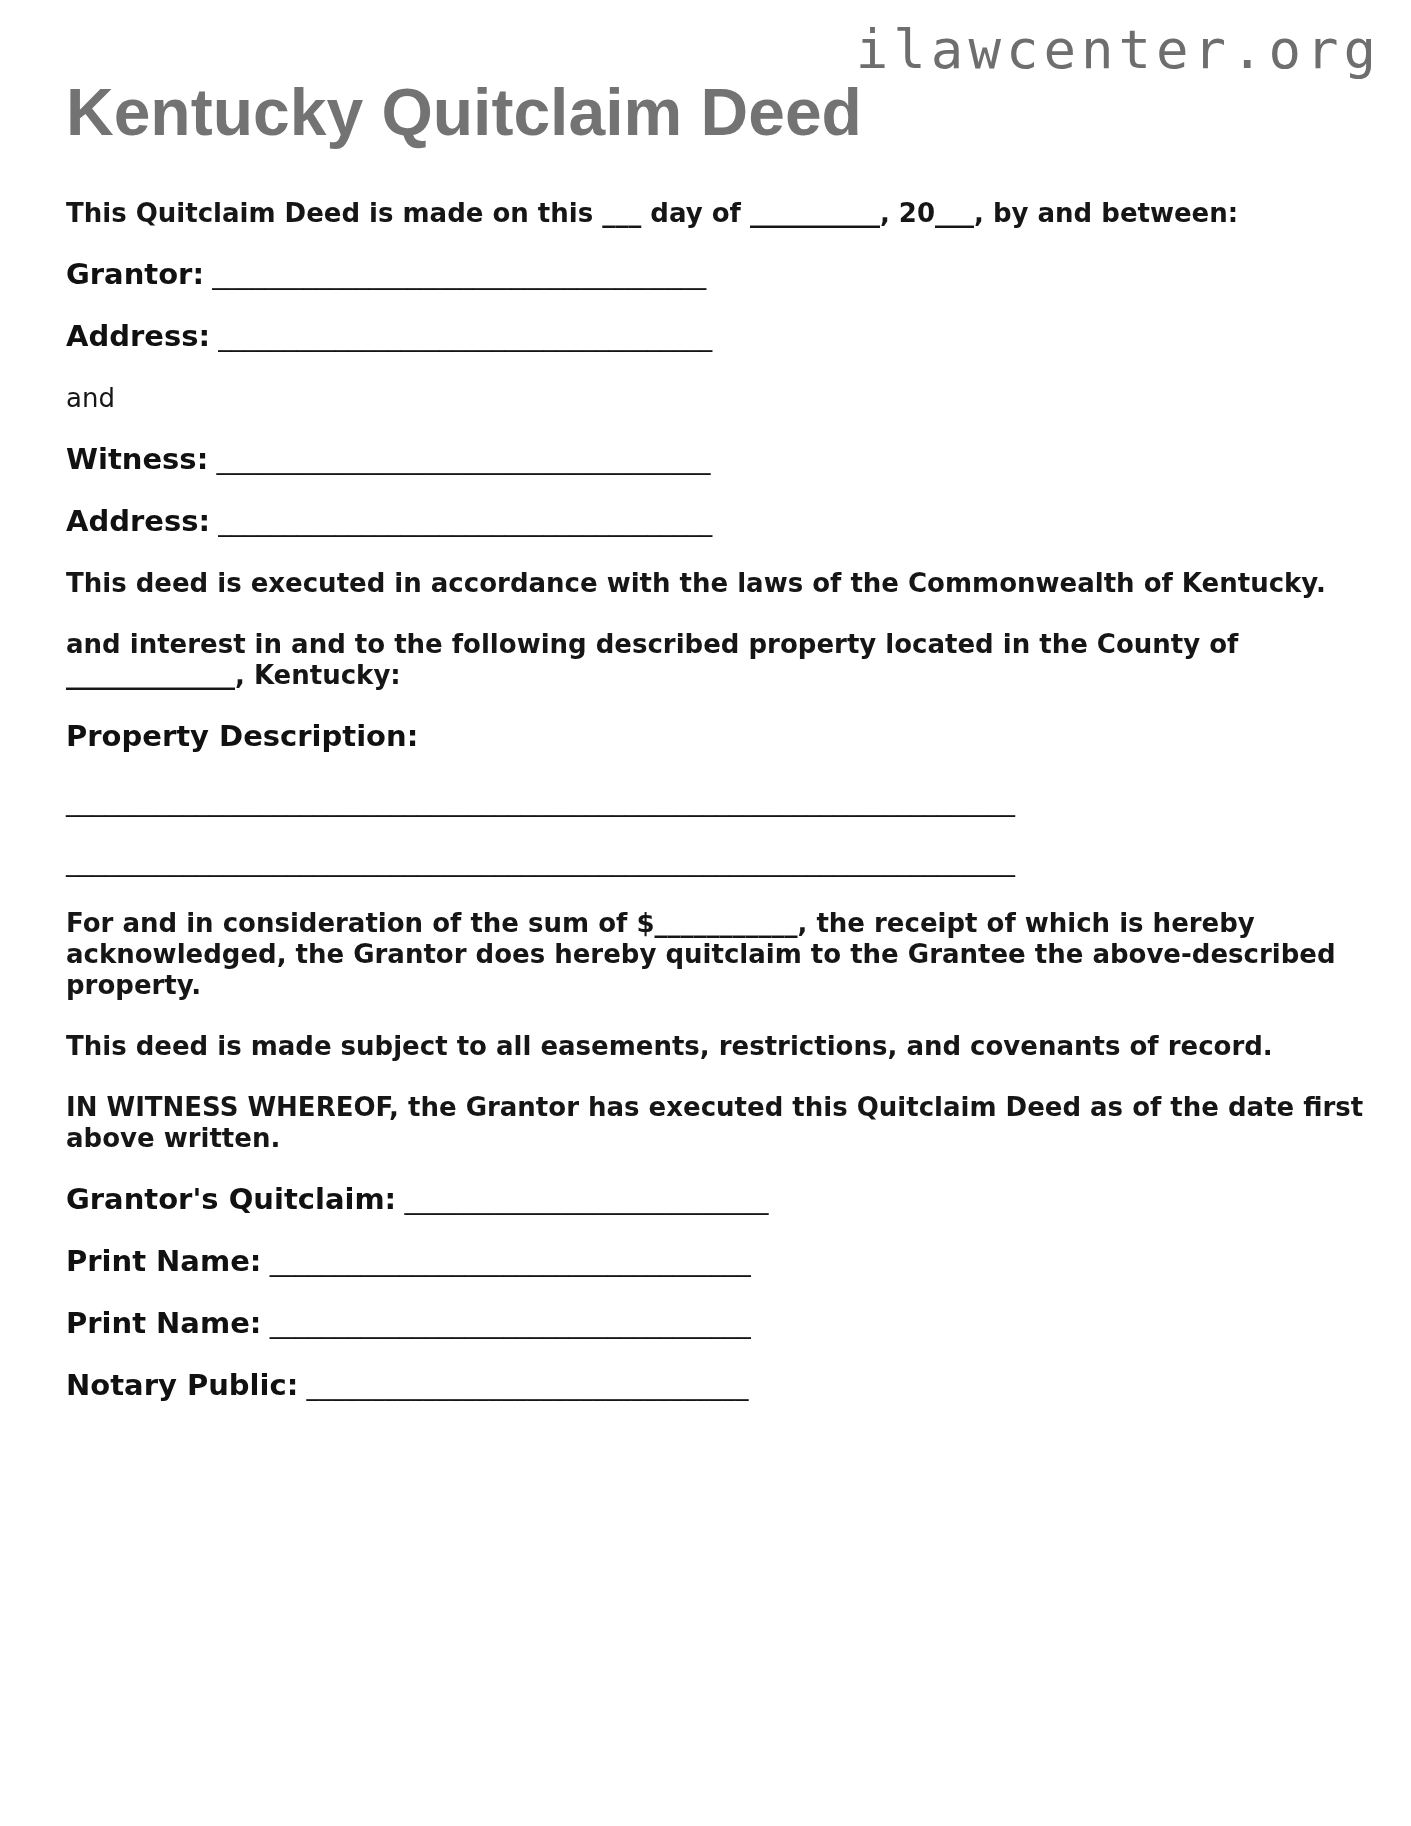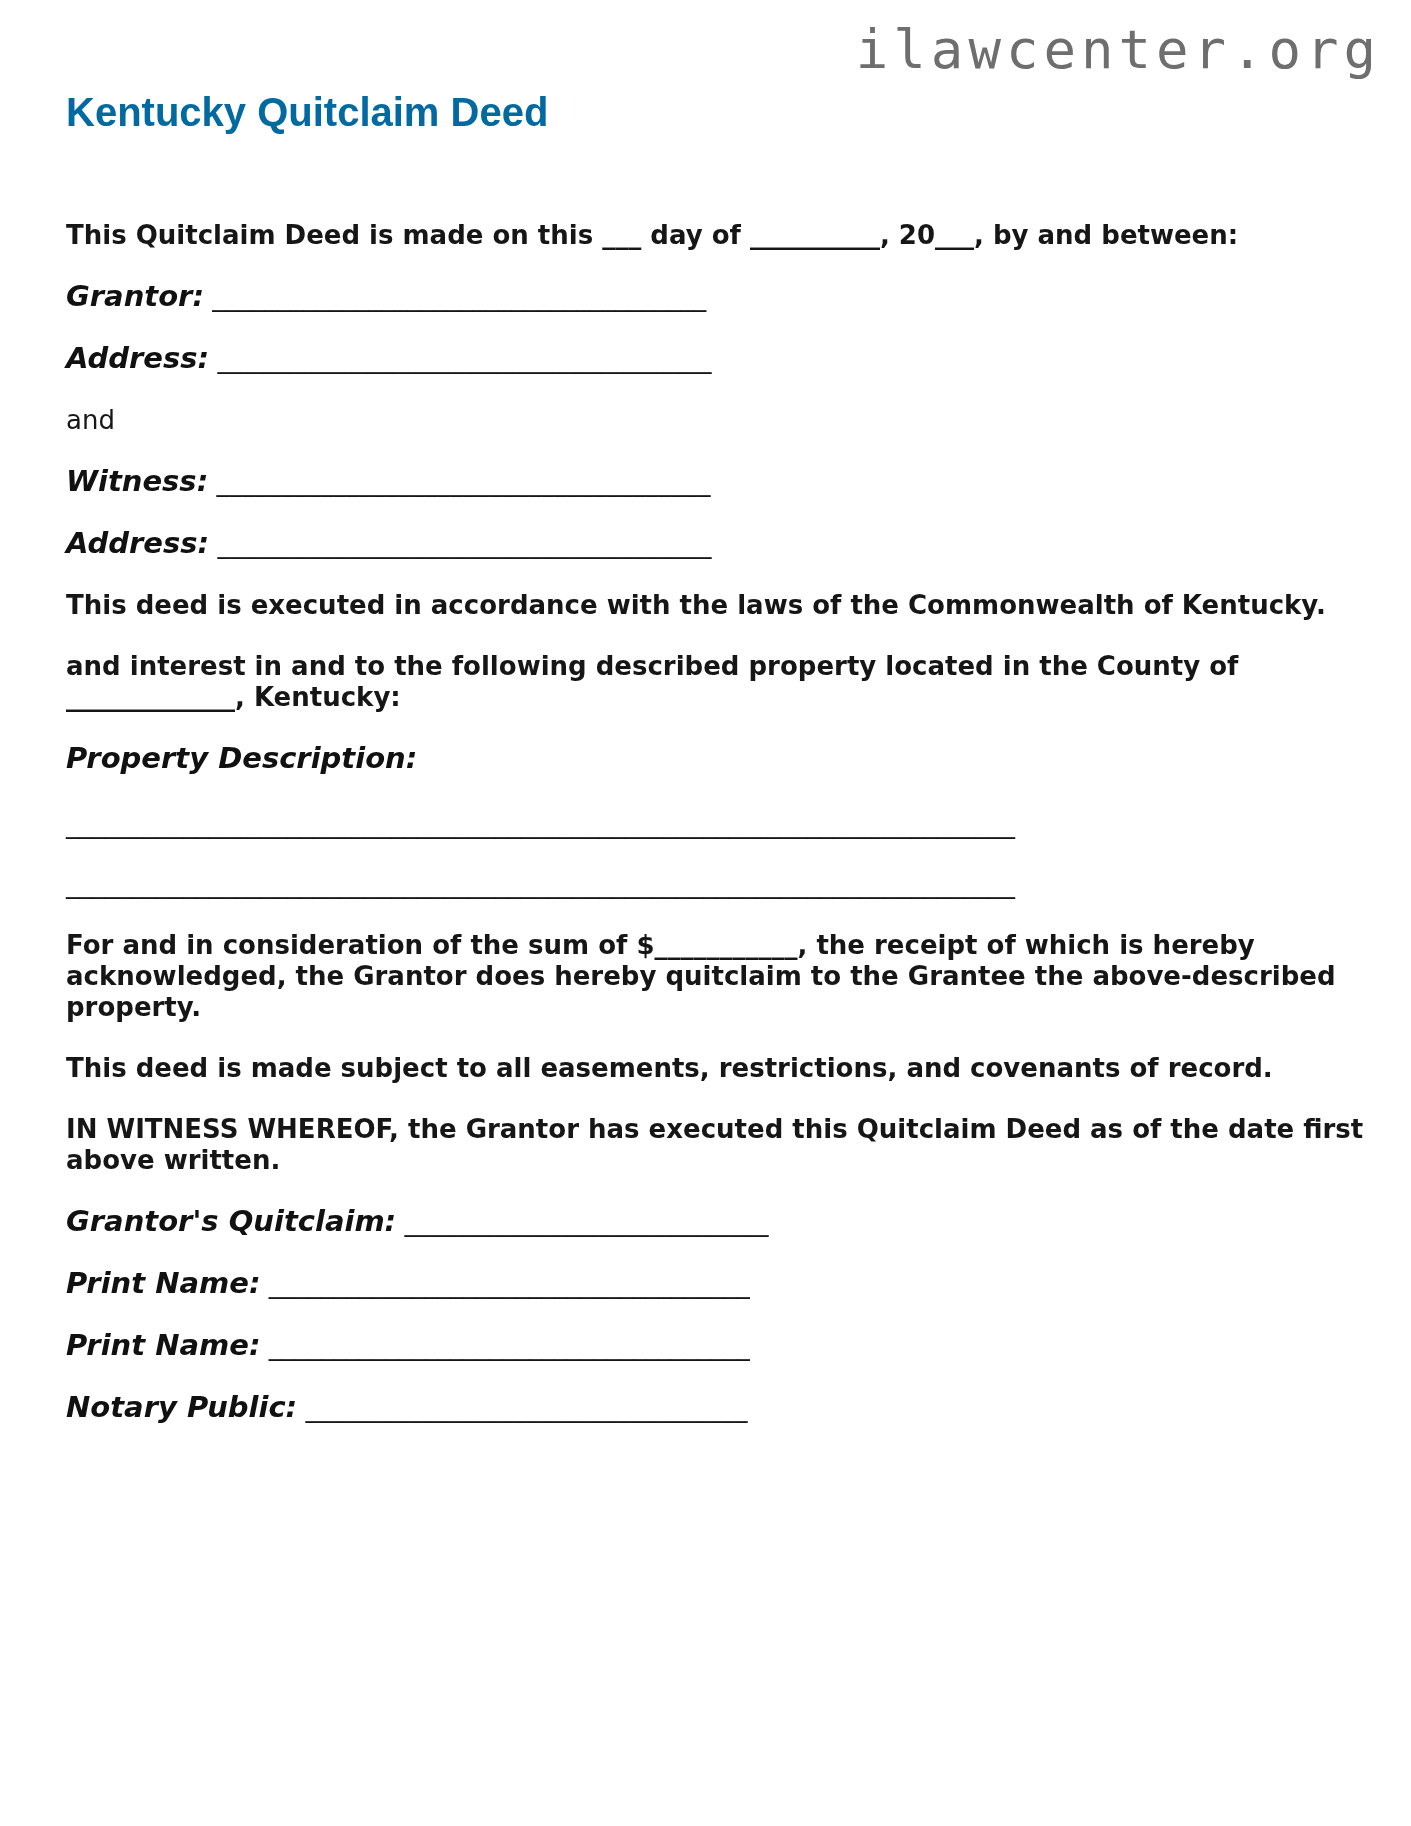--- a/index.html
+++ b/index.html
@@ -15,27 +15,27 @@
   .brand {
     margin: 22px 30px 0 0;
     text-align: right;
     font-family: "DejaVu Sans Mono", monospace;
     font-size: 54px;
     line-height: 56px;
     letter-spacing: 5px;
     color: #6e6e6e;
   }
   .doc-title {
-    margin: 2px 0 76px 66px;
+    margin: 2px 0 54px 66px;
     font-family: "Liberation Sans", sans-serif;
     font-weight: bold;
-    font-size: 40px;
+    font-size: 66px;
     line-height: 64px;
     letter-spacing: 0px;
-    color: #0369a1;
+    color: #737373;
   }
   .body-col {
     margin-left: 66px;
     width: 1300px;
   }
   .para {
     font-size: 26px;
     line-height: 31px;
     margin: 0 0 30px 0;
     font-weight: bold;
@@ -45,21 +45,20 @@
     font-size: 26px;
     line-height: 31px;
     margin: 0 0 30px 0;
     white-space: nowrap;
   }
   .lbl {
     font-family: "DejaVu Sans", sans-serif;
     font-weight: bold;
     font-size: 29px;
     color: #111111;
-    font-style: italic;
   }
   .blank {
     white-space: nowrap;
     letter-spacing: 0;
   }
   .blank-line {
     font-size: 26px;
     line-height: 31px;
     margin: 0 0 29px 0;
     white-space: nowrap;

